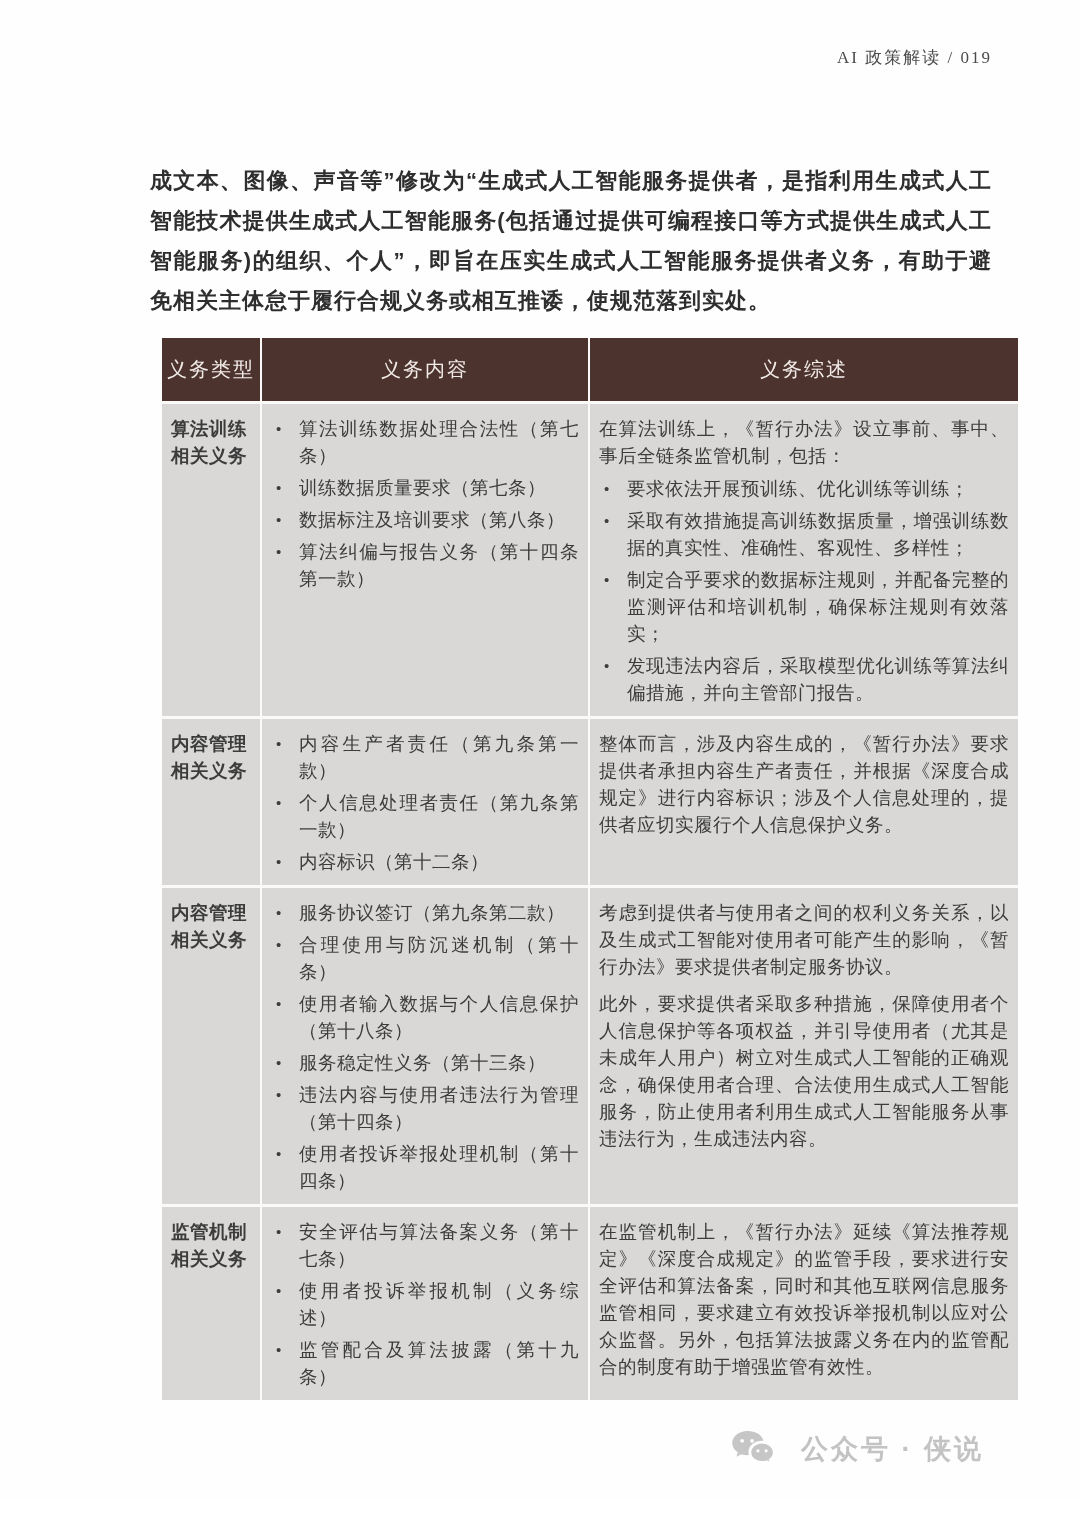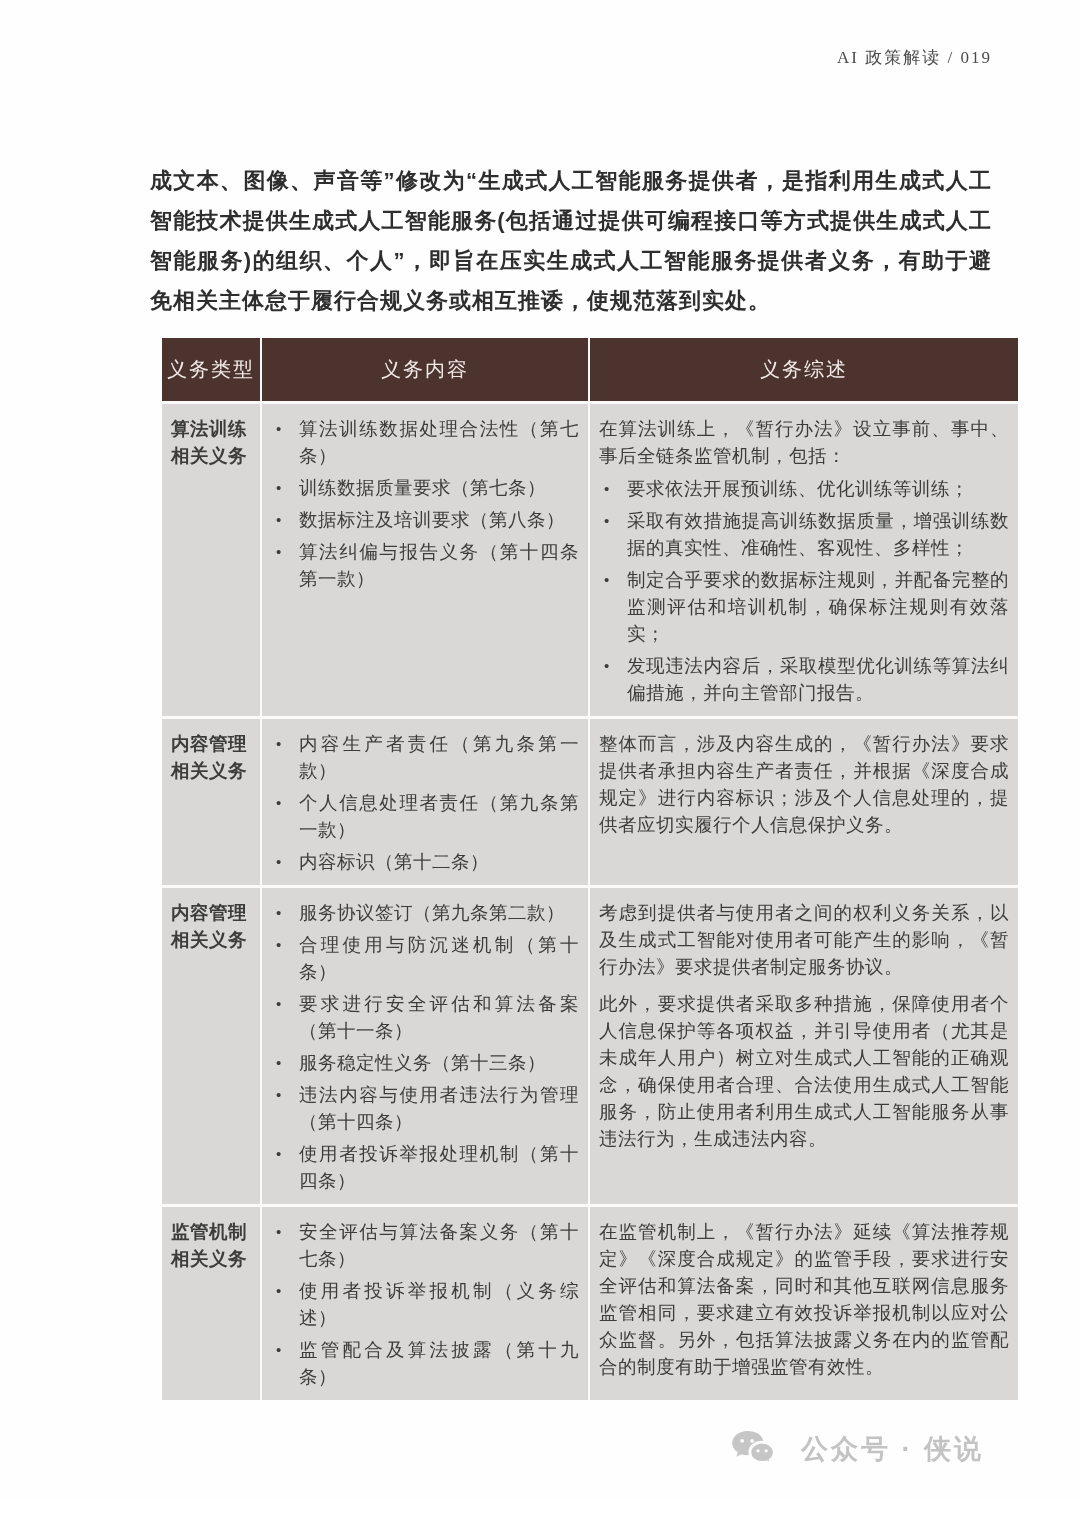--- a/index.html
+++ b/index.html
@@ -184,21 +184,21 @@
                 <li>
                   <span class="dot">•</span>
                   <span class="btxt">服务协议签订（第九条第二款）</span>
                 </li>
                 <li>
                   <span class="dot">•</span>
                   <span class="btxt">合理使用与防沉迷机制（第十条）</span>
                 </li>
                 <li>
                   <span class="dot">•</span>
-                  <span class="btxt">要求进行安全评估和算法备案（第十一条）</span>
+                  <span class="btxt">使用者输入数据与个人信息保护（第十八条）</span>
                 </li>
                 <li>
                   <span class="dot">•</span>
                   <span class="btxt">服务稳定性义务（第十三条）</span>
                 </li>
                 <li>
                   <span class="dot">•</span>
                   <span class="btxt">违法内容与使用者违法行为管理（第十四条）</span>
                 </li>
                 <li>

